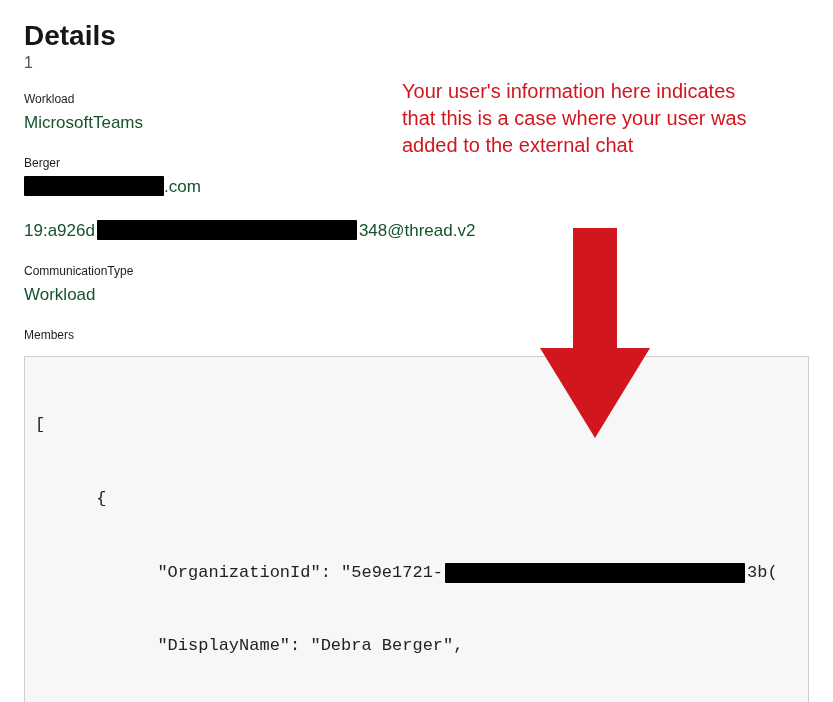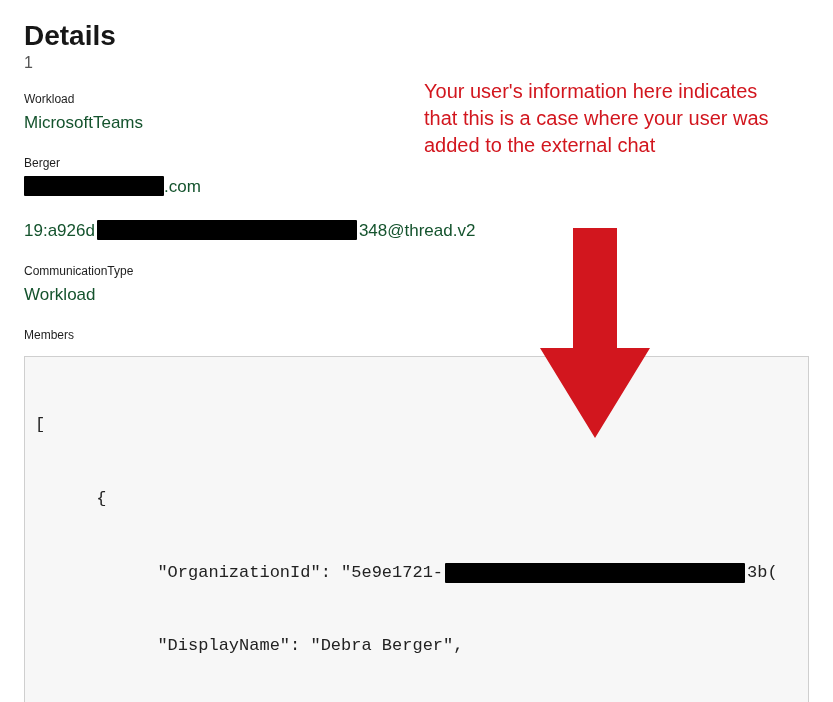--- a/index.html
+++ b/index.html
@@ -56,21 +56,20 @@
   .redact-org { width: 300px; margin: 0 2px; }
   
   .annotation-text {
     position: absolute;
     top: 78px;
     left: 402px;
     width: 360px;
     color: #d2161e;
     font-size: 20px;
     line-height: 1.35;
-    margin-left: 22px;
   }
   .annotation-arrow {
     position: absolute;
     left: 540px;
     top: 228px;
     width: 110px;
     height: 210px;
   }
   
   .code-block {

